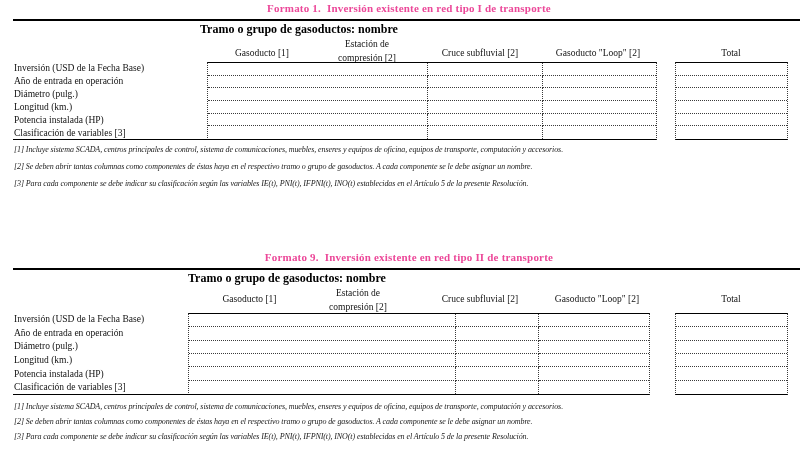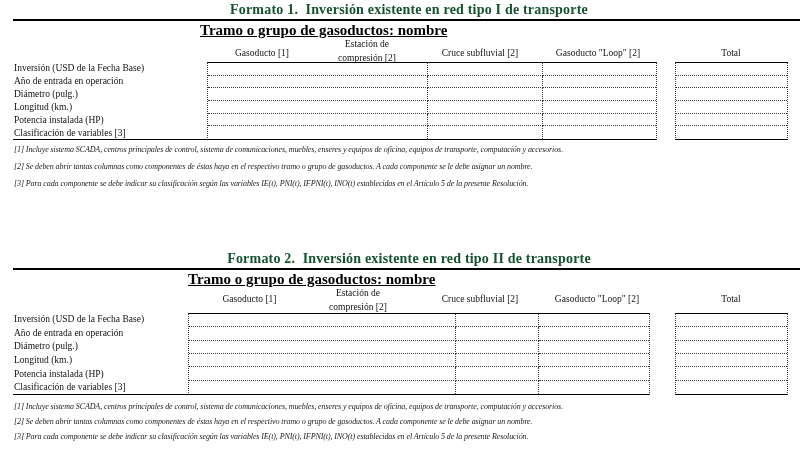--- a/index.html
+++ b/index.html
@@ -1,23 +1,23 @@
 <!DOCTYPE html>
 <html><head>
 <meta charset="utf-8">
 <style>
   html,body{margin:0;padding:0;background:#fff;}
   .page{position:relative;width:811px;height:449px;background:#ffffff;overflow:hidden;
         font-family:"Liberation Serif", serif;color:#111;}
   .abs{position:absolute;}
 
-  .fmt-title{left:0;right:0;text-align:center;font-weight:bold;font-size:14px;
-             letter-spacing:.2px;color:#14532d;white-space:pre-wrap;margin-left:7px;}
+  .fmt-title{left:0;right:0;text-align:center;font-weight:bold;font-size:11px;
+             letter-spacing:.2px;color:#ec4899;white-space:pre-wrap;margin-left:7px;}
   .title-rule{left:13px;width:787px;height:2px;background:#000;}
-  .tramo{font-size:15px;font-weight:bold;text-decoration:underline;color:#000;white-space:nowrap;}
+  .tramo{font-size:12px;font-weight:bold;color:#000;white-space:nowrap;}
 
   .colhead{font-size:9.5px;text-align:center;line-height:14px;white-space:pre-line;color:#111;}
 
   .rowlabels{font-size:9.5px;white-space:nowrap;color:#111;}
   .rowlabels .rl{overflow:hidden;}
   .rl-13{height:13px;line-height:13px;}
   .rl-137{height:13.7px;line-height:13.7px;}
 
   .grid{display:grid;grid-auto-rows:1fr;box-sizing:border-box;
         border-top:1.5px solid #000;border-bottom:1.5px solid #000;
@@ -89,21 +89,21 @@
         <div class="cell lc lr"></div>
       </div>
     <div class="abs seg" style="left:13px;top:138.5px;width:195px;"></div>
 
     <div class="abs foot" style="left:14px;top:145px;">[1] Incluye sistema SCADA, centros principales de control, sistema de comunicaciones, muebles, enseres y equipos de oficina, equipos de transporte, computación y accesorios.</div>
     <div class="abs foot" style="left:14px;top:162px;">[2] Se deben abrir tantas columnas como componentes de éstas haya en el respectivo tramo o grupo de gasoductos. A cada componente se le debe asignar un nombre.</div>
     <div class="abs foot" style="left:14px;top:179px;">[3] Para cada componente se debe indicar su clasificación según las variables IE(t), PNI(t), IFPNI(t), INO(t) establecidas en el Artículo 5 de la presente Resolución.</div>
   </section>
 
   <section>
-    <div class="abs fmt-title" style="top:251px;">Formato 2.  Inversión existente en red tipo II de transporte</div>
+    <div class="abs fmt-title" style="top:251px;">Formato 9.  Inversión existente en red tipo II de transporte</div>
     <div class="abs title-rule" style="top:268px;"></div>
 
     <div class="abs tramo" style="left:188px;top:271px;">Tramo o grupo de gasoductos: nombre </div>
 
     <div class="abs colhead" style="left:192px;top:292px;width:115px;">Gasoducto [1]</div>
     <div class="abs colhead" style="left:308px;top:286px;width:100px;">Estación de
 compresión [2]</div>
     <div class="abs colhead" style="left:427px;top:292px;width:106px;">Cruce subfluvial [2]</div>
     <div class="abs colhead" style="left:534px;top:292px;width:126px;">Gasoducto "Loop" [2]</div>
     <div class="abs colhead" style="left:676px;top:292px;width:110px;">Total</div>

